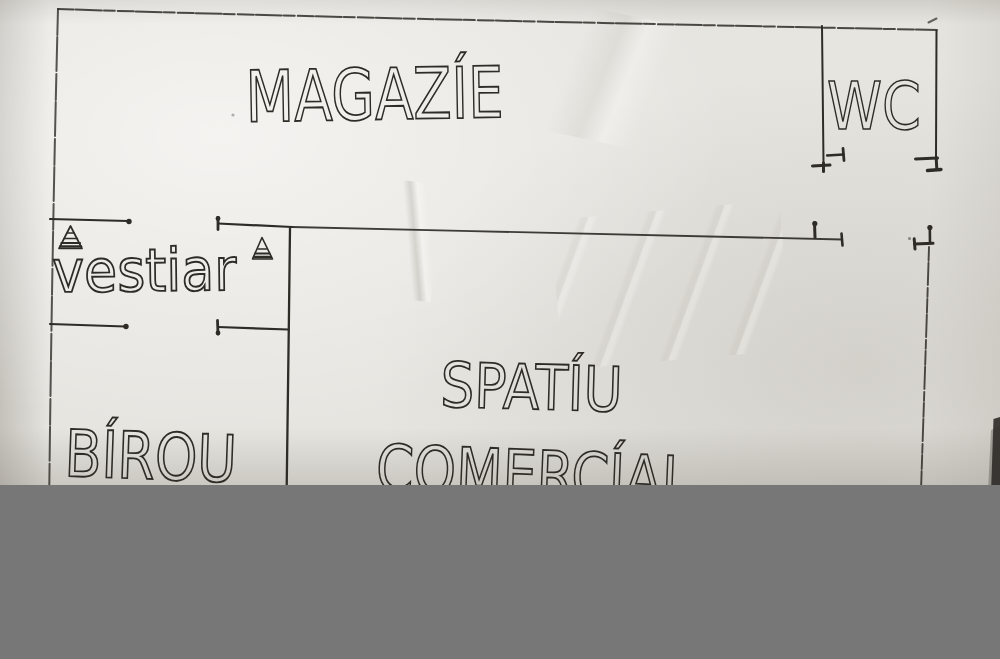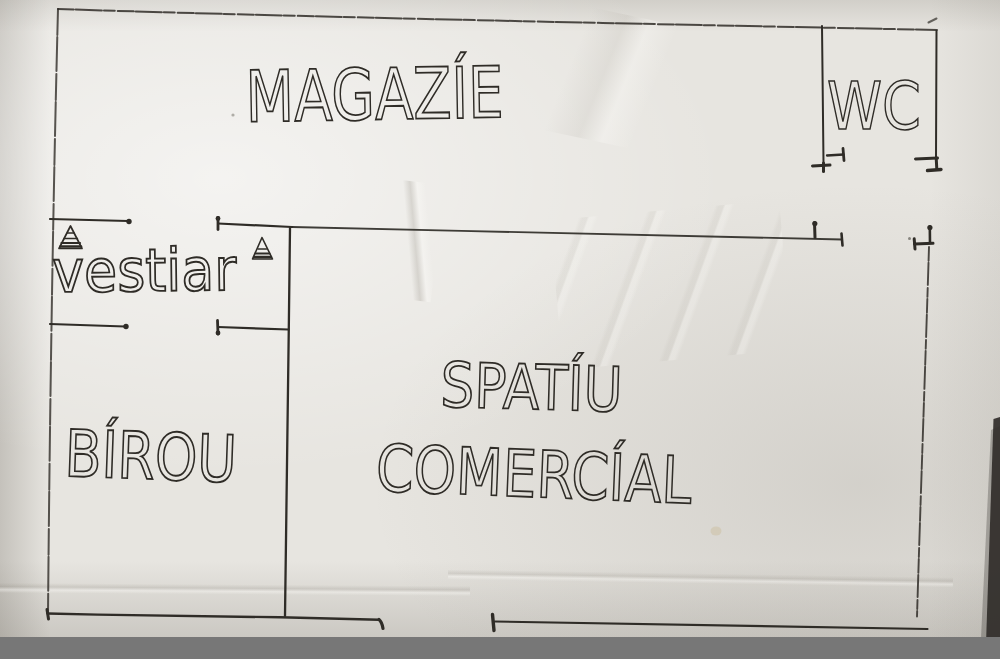--- a/index.html
+++ b/index.html
@@ -1,18 +1,18 @@
 <!DOCTYPE html>
 <html style="--paper: #e7e5e0; --ink: #2f2c27; --photo-edge: #312e2a;"><head>
 <meta charset="utf-8">
 <style>
   html,body{margin:0;padding:0;background:#777;}
   .photo{
     position:relative;
-    width:1000px;height:637px;
+    width:1000px;height:485px;
     overflow:hidden;
     background:
       radial-gradient(820px 480px at 22% 28%, rgba(255,255,255,.55), rgba(255,255,255,0) 62%),
       radial-gradient(700px 430px at 86% 76%, rgba(108,102,92,.16), rgba(108,102,92,0) 70%),
       linear-gradient(90deg, rgba(116,111,102,.30), rgba(116,111,102,0) 5%),
       linear-gradient(270deg, rgba(116,111,102,.10), rgba(116,111,102,0) 7%),
       linear-gradient(180deg, rgba(124,119,109,.20), rgba(124,119,109,0) 5%),
       linear-gradient(0deg, rgba(104,99,90,.22), rgba(104,99,90,0) 12%),
       var(--paper,#e7e5e0);
     font-family:"DejaVu Sans", sans-serif;

